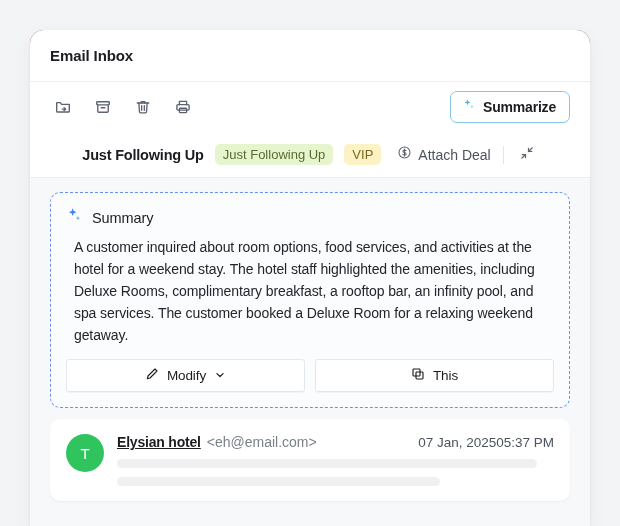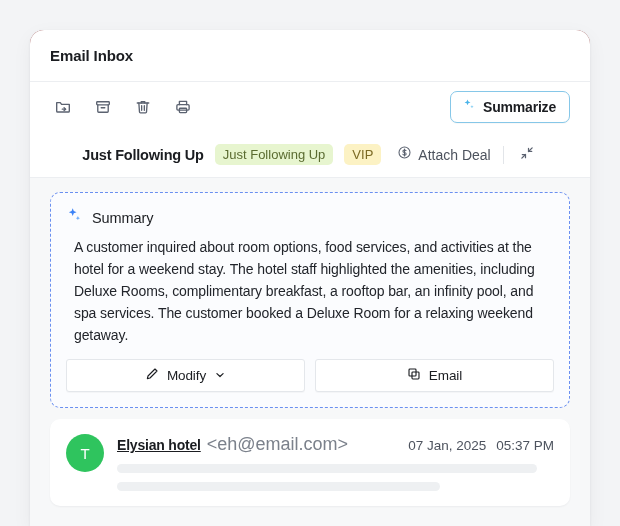--- a/index.html
+++ b/index.html
@@ -279,28 +279,27 @@
   }
   .sender-name {
     font-size: 14px;
     font-weight: bold;
     color: #1b1d21;
     letter-spacing: -0.2px;
     white-space: nowrap;
     text-decoration: underline;
   }
   .sender-email {
-    font-size: 18px;
+    font-size: 14px;
     color: #7b818b;
     white-space: nowrap;
   }
   .email-meta {
     display: flex;
     align-items: baseline;
-    gap: 10px;
     white-space: nowrap;
   }
   .email-date, .email-time {
     font-size: 13.5px;
     color: #4d535e;
   }
   .skeleton {
     height: 9px;
     border-radius: 5px;
     background: #eef0f2;
@@ -429,21 +428,21 @@
               </svg>
             </span>
           </div>
           <div class="action-btn">
             <span>
               <svg width="14" height="14" viewBox="0 0 16 16" fill="none" stroke="currentColor" stroke-width="1.3" stroke-linecap="round" stroke-linejoin="round">
                 <rect x="2.3" y="2.3" width="8" height="8" rx="1"></rect>
                 <rect x="5.7" y="5.7" width="8" height="8" rx="1"></rect>
               </svg>
             </span>
-            <span class="action-label">Email</span>
+            <span class="action-label">This</span>
           </div>
         </div>
       </div>
 
 
       <div class="email-row">
         <div class="avatar">T</div>
         <div class="email-main">
           <div class="email-topline">
             <div class="sender-block">

